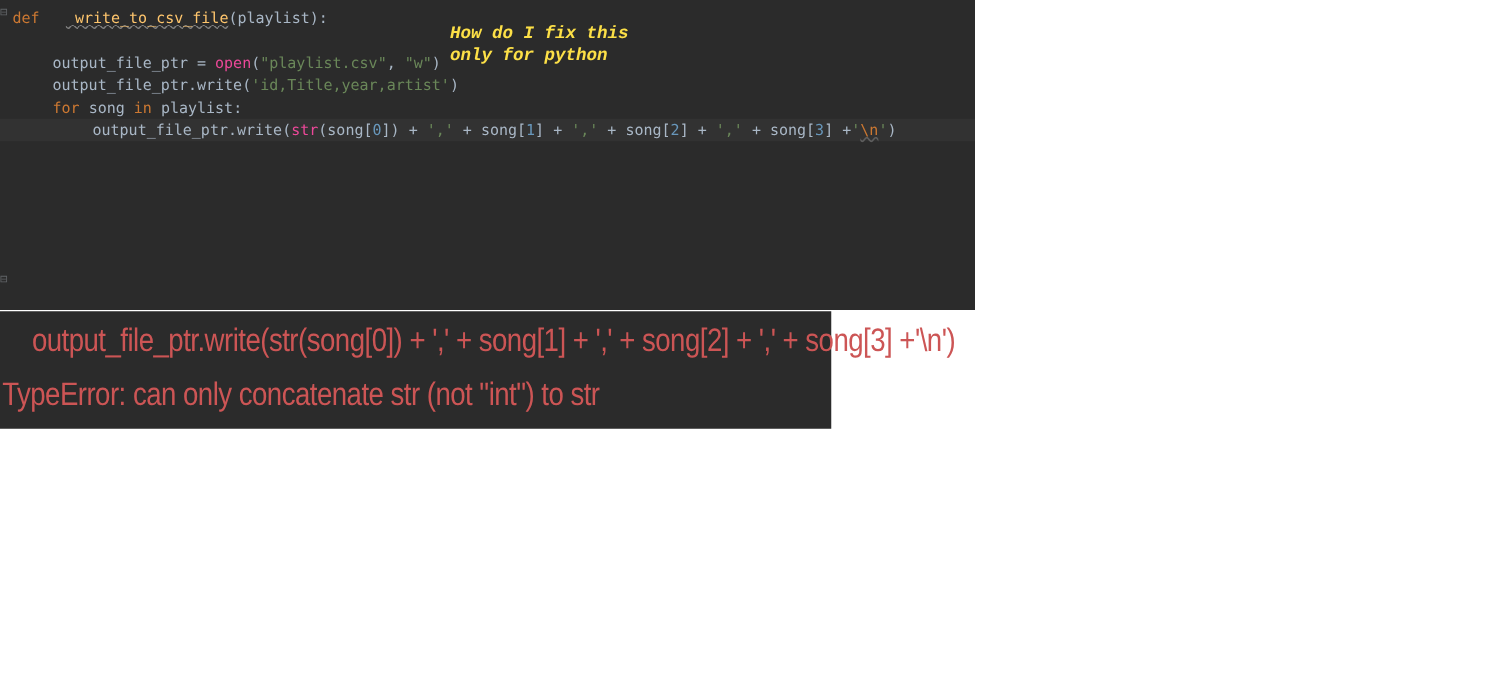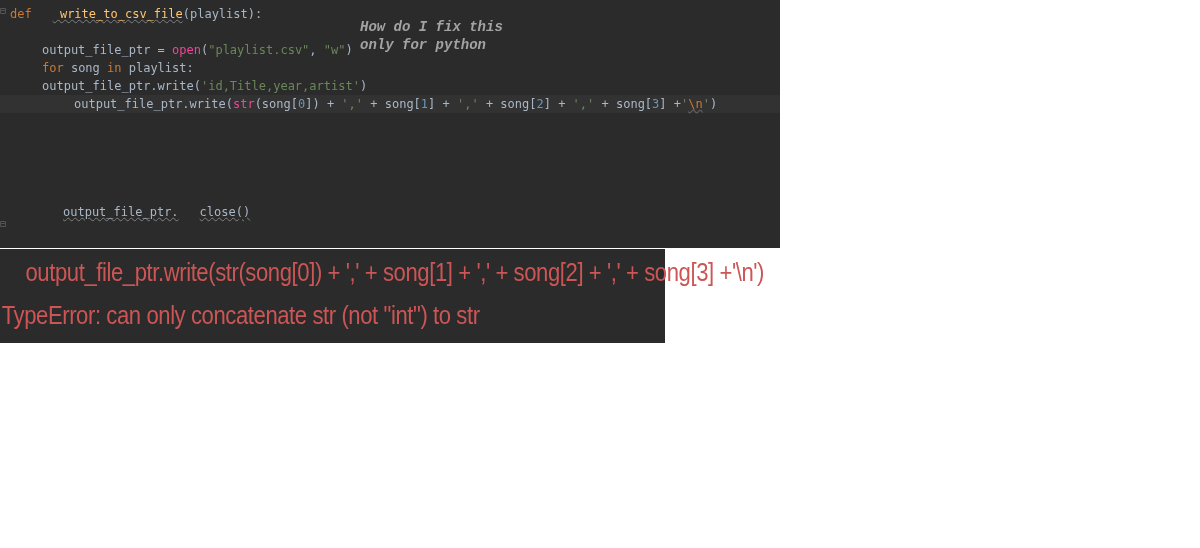--- a/index.html
+++ b/index.html
@@ -40,21 +40,21 @@
     .eq { color: #a9b7c6; }
     
     .question-overlay {
       position: absolute;
       top: 18px;
       left: 360px;
       font-family: 'Courier New', monospace;
       font-weight: bold;
       font-style: italic;
       font-size: 14px;
-      color: #a3a3a3;
+      color: #fde047;
       line-height: 18px;
     }
     
     .error-panel {
       background: #2b2b2b;
       width: 665px;
       padding: 8px 0 12px 0;
       margin-top: 1px;
     }
     .error-line1 {
@@ -103,29 +103,28 @@
 <div class="code-editor">
   <span class="gutter-icon gutter1">⊟</span>
   <span class="gutter-icon gutter2">⊟</span>
 
   <div class="code-line indent0"><span class="keyword">def</span><span class="func-name wavy"> write_to_csv_file</span><span>(playlist):</span></div>
 
   <div class="code-line">&nbsp;</div>
 
   <div class="code-line indent1"><span>output_file_ptr </span><span class="eq">= </span><span class="builtin">open</span><span>(</span><span class="string">"playlist.csv"</span><span>, </span><span class="string">"w"</span><span>)</span></div>
 
+  <div class="code-line indent1"><span>output_file_ptr.write(</span><span class="string">'id,Title,year,artist'</span><span>)</span></div>
+
   <div class="code-line indent1"><span class="keyword">for</span><span> song </span><span class="keyword">in</span><span> playlist:</span></div>
-
-  <div class="code-line indent1"><span>output_file_ptr.write(</span><span class="string">'id,Title,year,artist'</span><span>)</span></div>
 
   <div class="code-line indent2 highlighted-line"><span>output_file_ptr.write(</span><span class="builtin">str</span><span>(song[</span><span class="number">0</span><span>]) + </span><span class="string">','</span><span> + song[</span><span class="number">1</span><span>] + </span><span class="string">','</span><span> + song[</span><span class="number">2</span><span>] + </span><span class="string">','</span><span> + song[</span><span class="number">3</span><span>] +</span><span class="string">'</span><span class="escape">\n</span><span class="string">'</span><span>)</span></div>
 
   <div class="spacer-lines"></div>
 
-  <div class="code-line indent1"><span class="wavy">output_file_ptr.</span><span class="wavy">close()</span></div>
 
   <div class="question-overlay">
     <div>How do I fix this</div>
     <div>only for python</div>
   </div>
 </div>
 
 <div class="error-panel">
   <div class="error-line1">output_file_ptr.write(str(song[0]) + ',' + song[1] + ',' + song[2] + ',' + song[3] +'\n')</div>
   <div class="error-line2">TypeError: can only concatenate str (not "int") to str</div>

